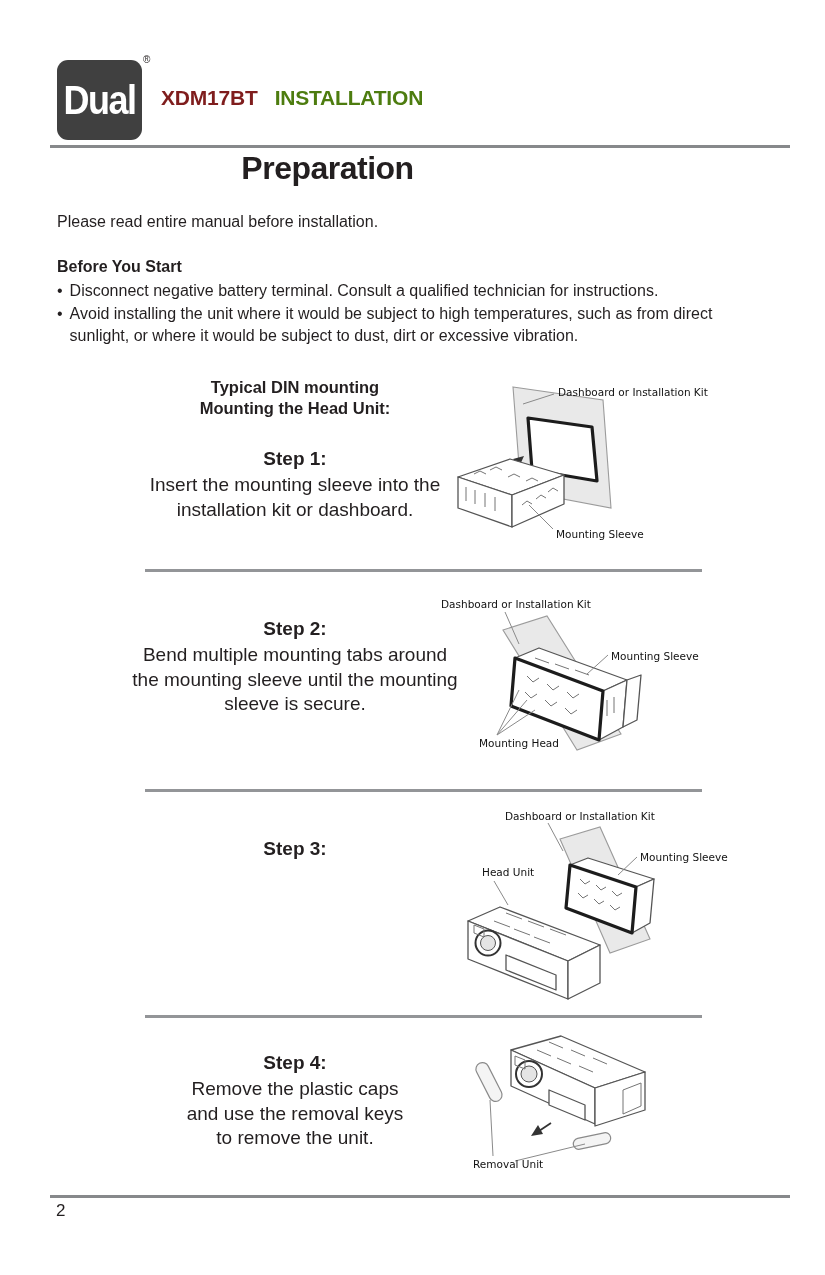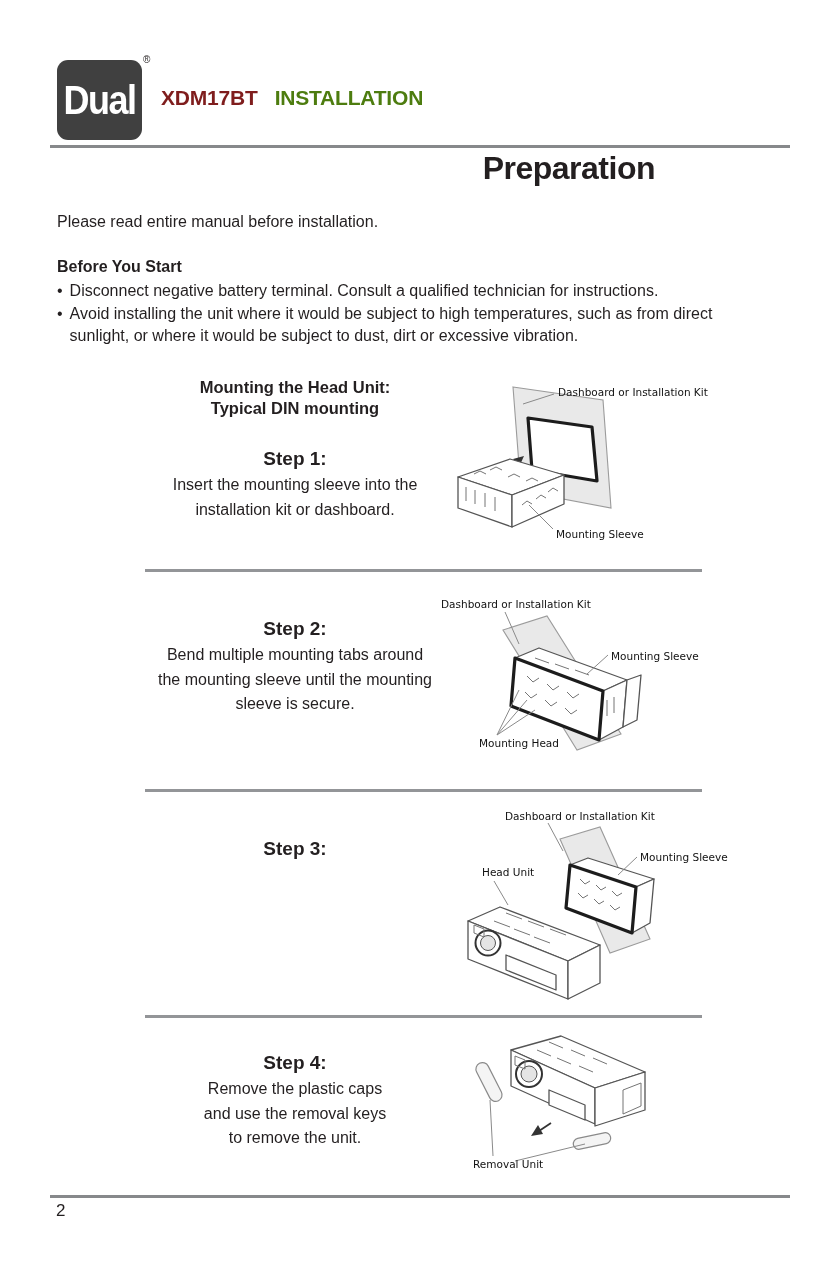--- a/index.html
+++ b/index.html
@@ -21,32 +21,32 @@
   }
   .reg-mark { left:143px; top:54px; font-size:10px; color:#231f20; }
   .doc-title { left:161px; top:86px; font-size:21px; font-weight:bold; letter-spacing:-0.2px; white-space:nowrap; }
   .doc-title .model { color:#7f1d1d; }
   .doc-title .section { color:#4d7c0f;margin-left:17px; }
   .header-rule, .footer-rule { left:50px; width:740px; height:3px; background:#87898b; }
   .header-rule { top:145px; }
   .footer-rule { top:1195px; }
 
   
-  .prep-title { left:0; top:150px; width:655px; text-align:right; font-size:32px; font-weight:bold; letter-spacing:-0.5px; }
+  .prep-title { left:0; top:150px; width:655px; text-align:center; font-size:32px; font-weight:bold; letter-spacing:-0.5px; }
   .lead { left:57px; top:213px; font-size:16px; }
   .before-heading { left:57px; top:258px; font-size:16px; font-weight:bold; }
   .bullet-list { left:57px; top:280px; width:712px; list-style:none; }
   .bullet-list li { display:flex; gap:7px; font-size:16px; line-height:22.5px; }
   .bullet-char { flex:0 0 auto; }
 
   
   .mount-heading { left:95px; top:377px; width:400px; text-align:center; font-size:16.5px; font-weight:bold; line-height:20.5px; }
   .step { left:95px; width:400px; text-align:center; }
   .step-title { font-size:19px; font-weight:bold; margin-bottom:3px; }
-  .step-body { font-size:16px; line-height:24.6px; white-space:pre-line; }
+  .step-body { font-size:19px; line-height:24.6px; white-space:pre-line; }
   #step1 { top:448px; } #step2 { top:618px; } #step3 { top:838px; } #step4 { top:1052px; }
 
   .sep { left:145px; width:557px; height:3px; background:#939598; }
   #sep1 { top:569px; } #sep2 { top:789px; } #sep3 { top:1015px; }
 
   
   .illus { position:absolute; }
   #illus1 { left:450px; top:377px; } #illus2 { left:435px; top:592px; }
   #illus3 { left:448px; top:803px; } #illus4 { left:445px; top:1028px; }
   .illus-label { position:absolute; font-size:10.5px; color:#111111; white-space:nowrap; font-family:"DejaVu Sans", sans-serif; }
@@ -86,22 +86,22 @@
     <span class="bullet-char">•</span>
     <span>Disconnect negative battery terminal. Consult a qualified technician for instructions.</span>
   </li>
   <li>
     <span class="bullet-char">•</span>
     <span>Avoid installing the unit where it would be subject to high temperatures, such as from direct sunlight, or where it would be subject to dust, dirt or excessive vibration.</span>
   </li>
 </ul>
 
 <div class="abs mount-heading">
+  <div>Typical DIN mounting</div>
   <div>Mounting the Head Unit:</div>
-  <div>Typical DIN mounting</div>
 </div>
 
 <div id="step1" class="abs step">
   <div class="step-title">Step 1:</div>
   <div class="step-body">Insert the mounting sleeve into the
 installation kit or dashboard.</div>
 </div>
 <div id="step2" class="abs step">
   <div class="step-title">Step 2:</div>
   <div class="step-body">Bend multiple mounting tabs around

